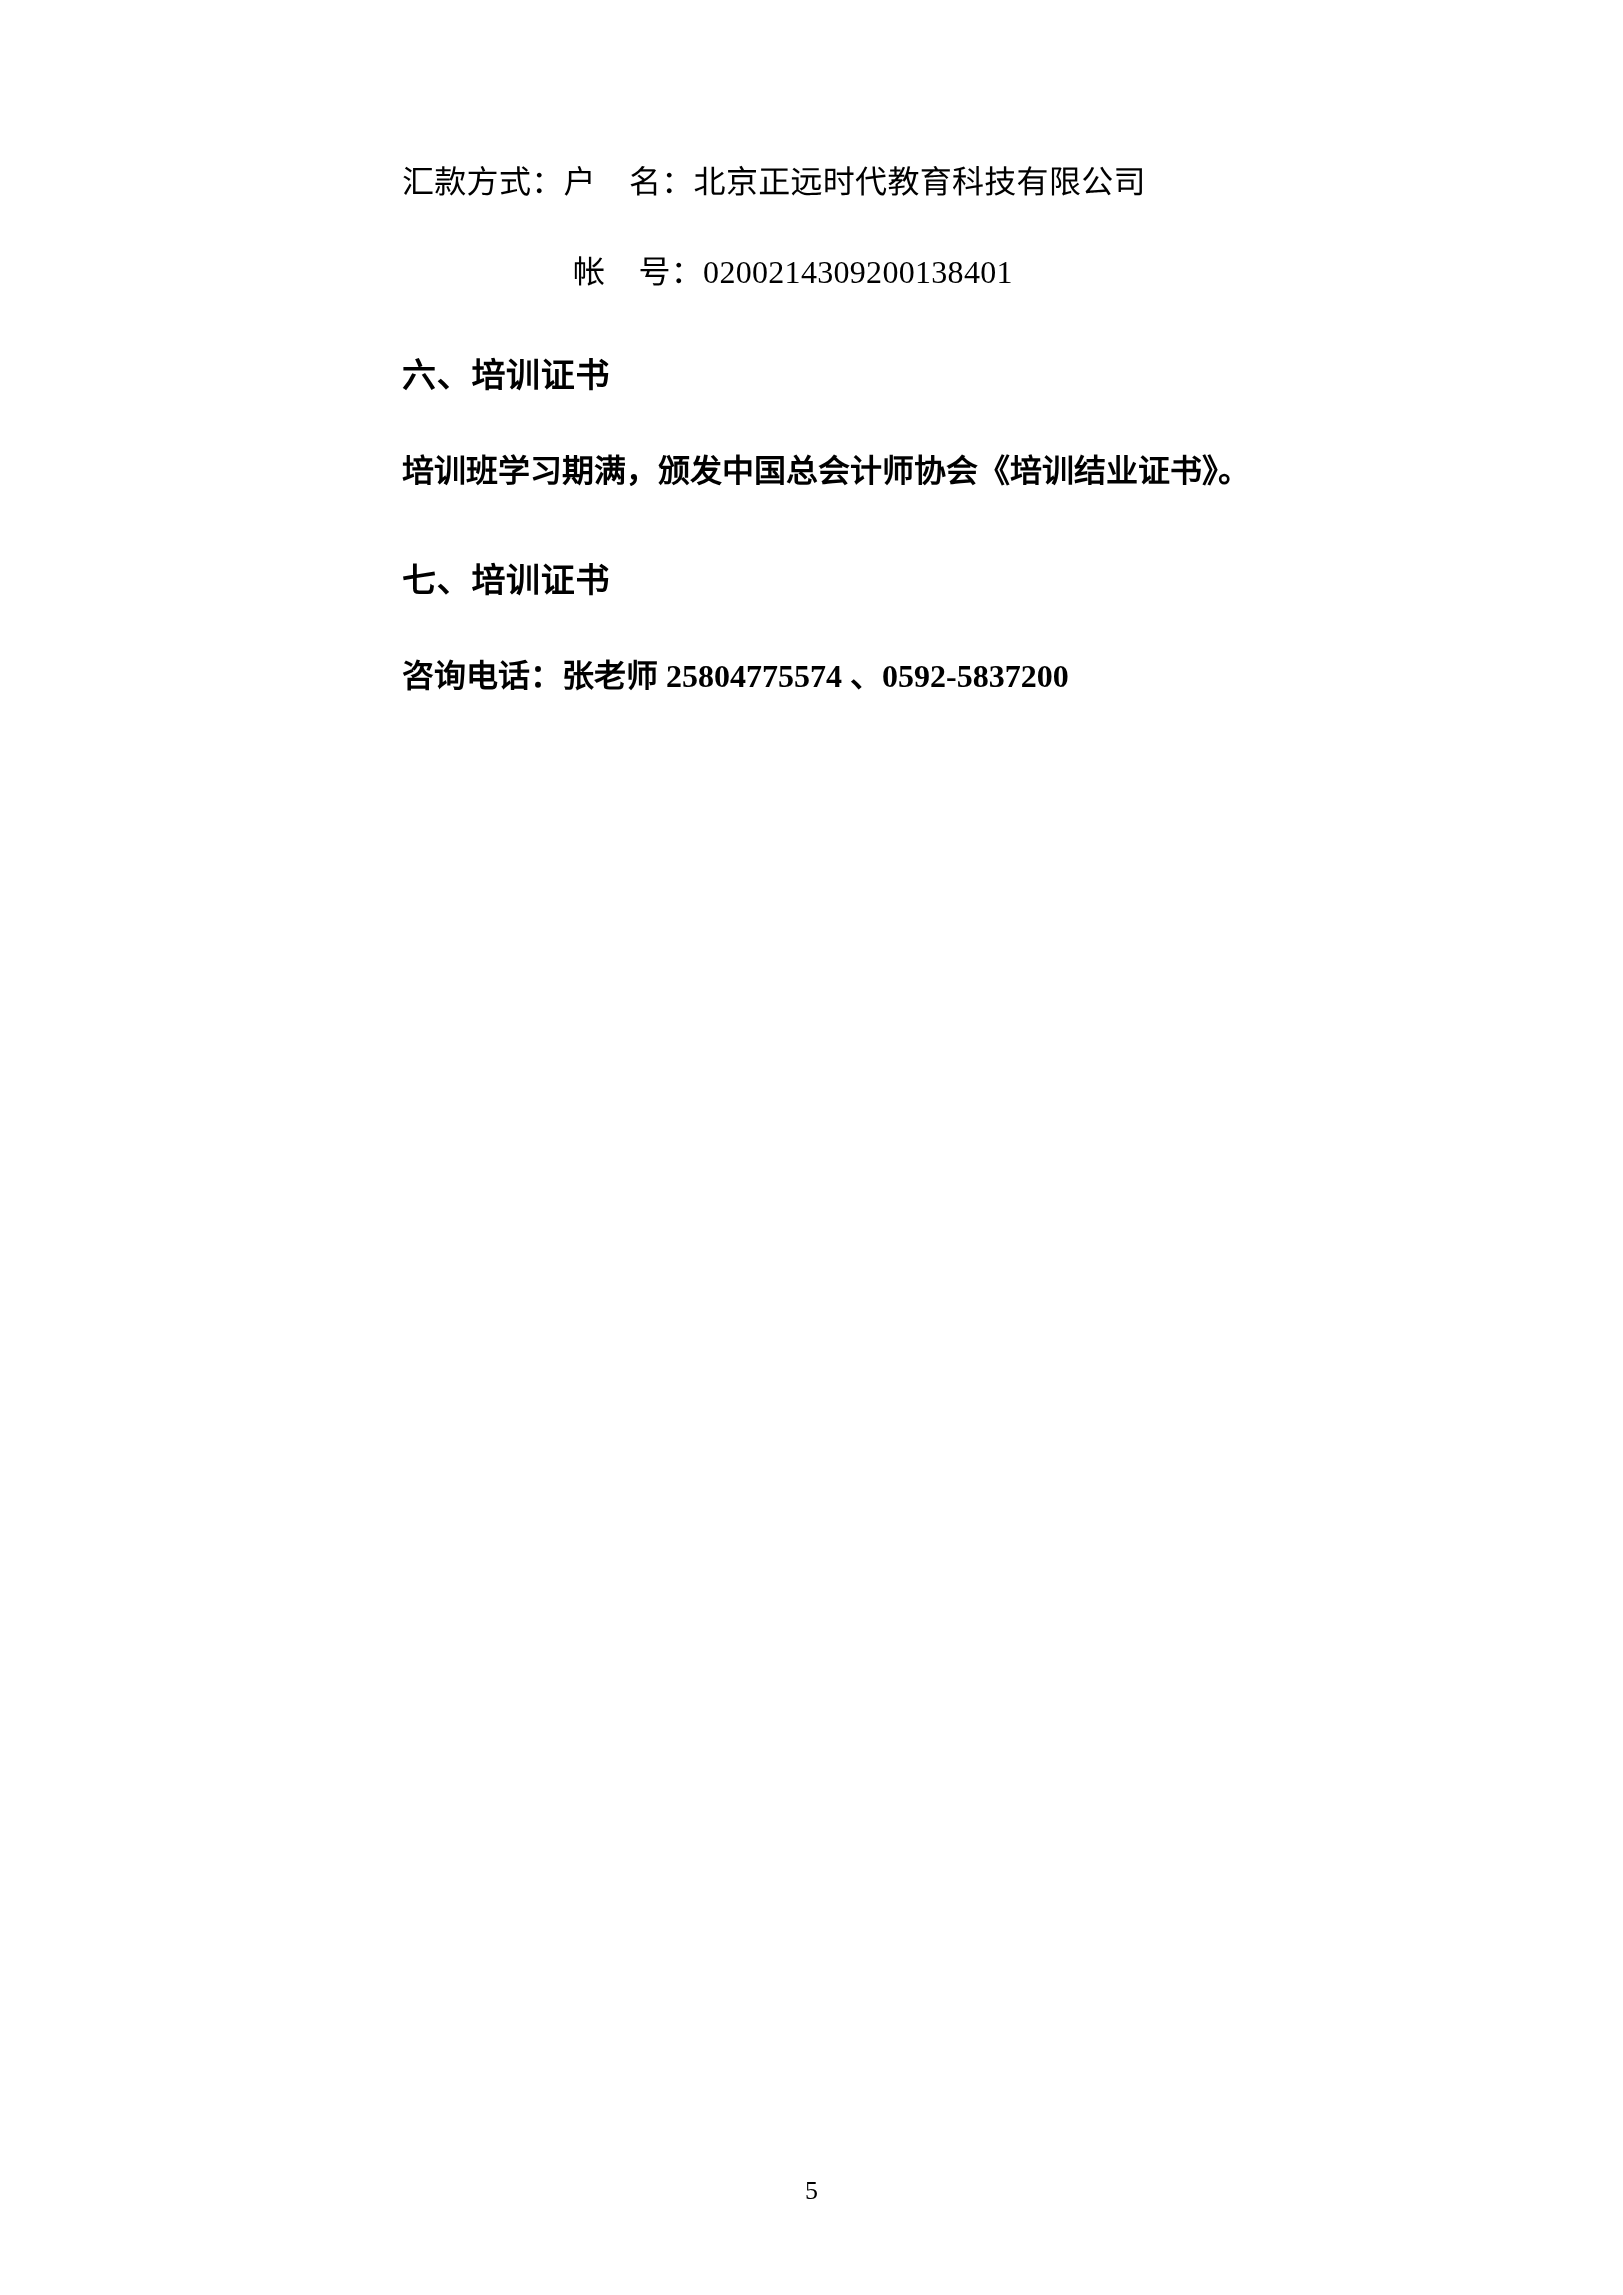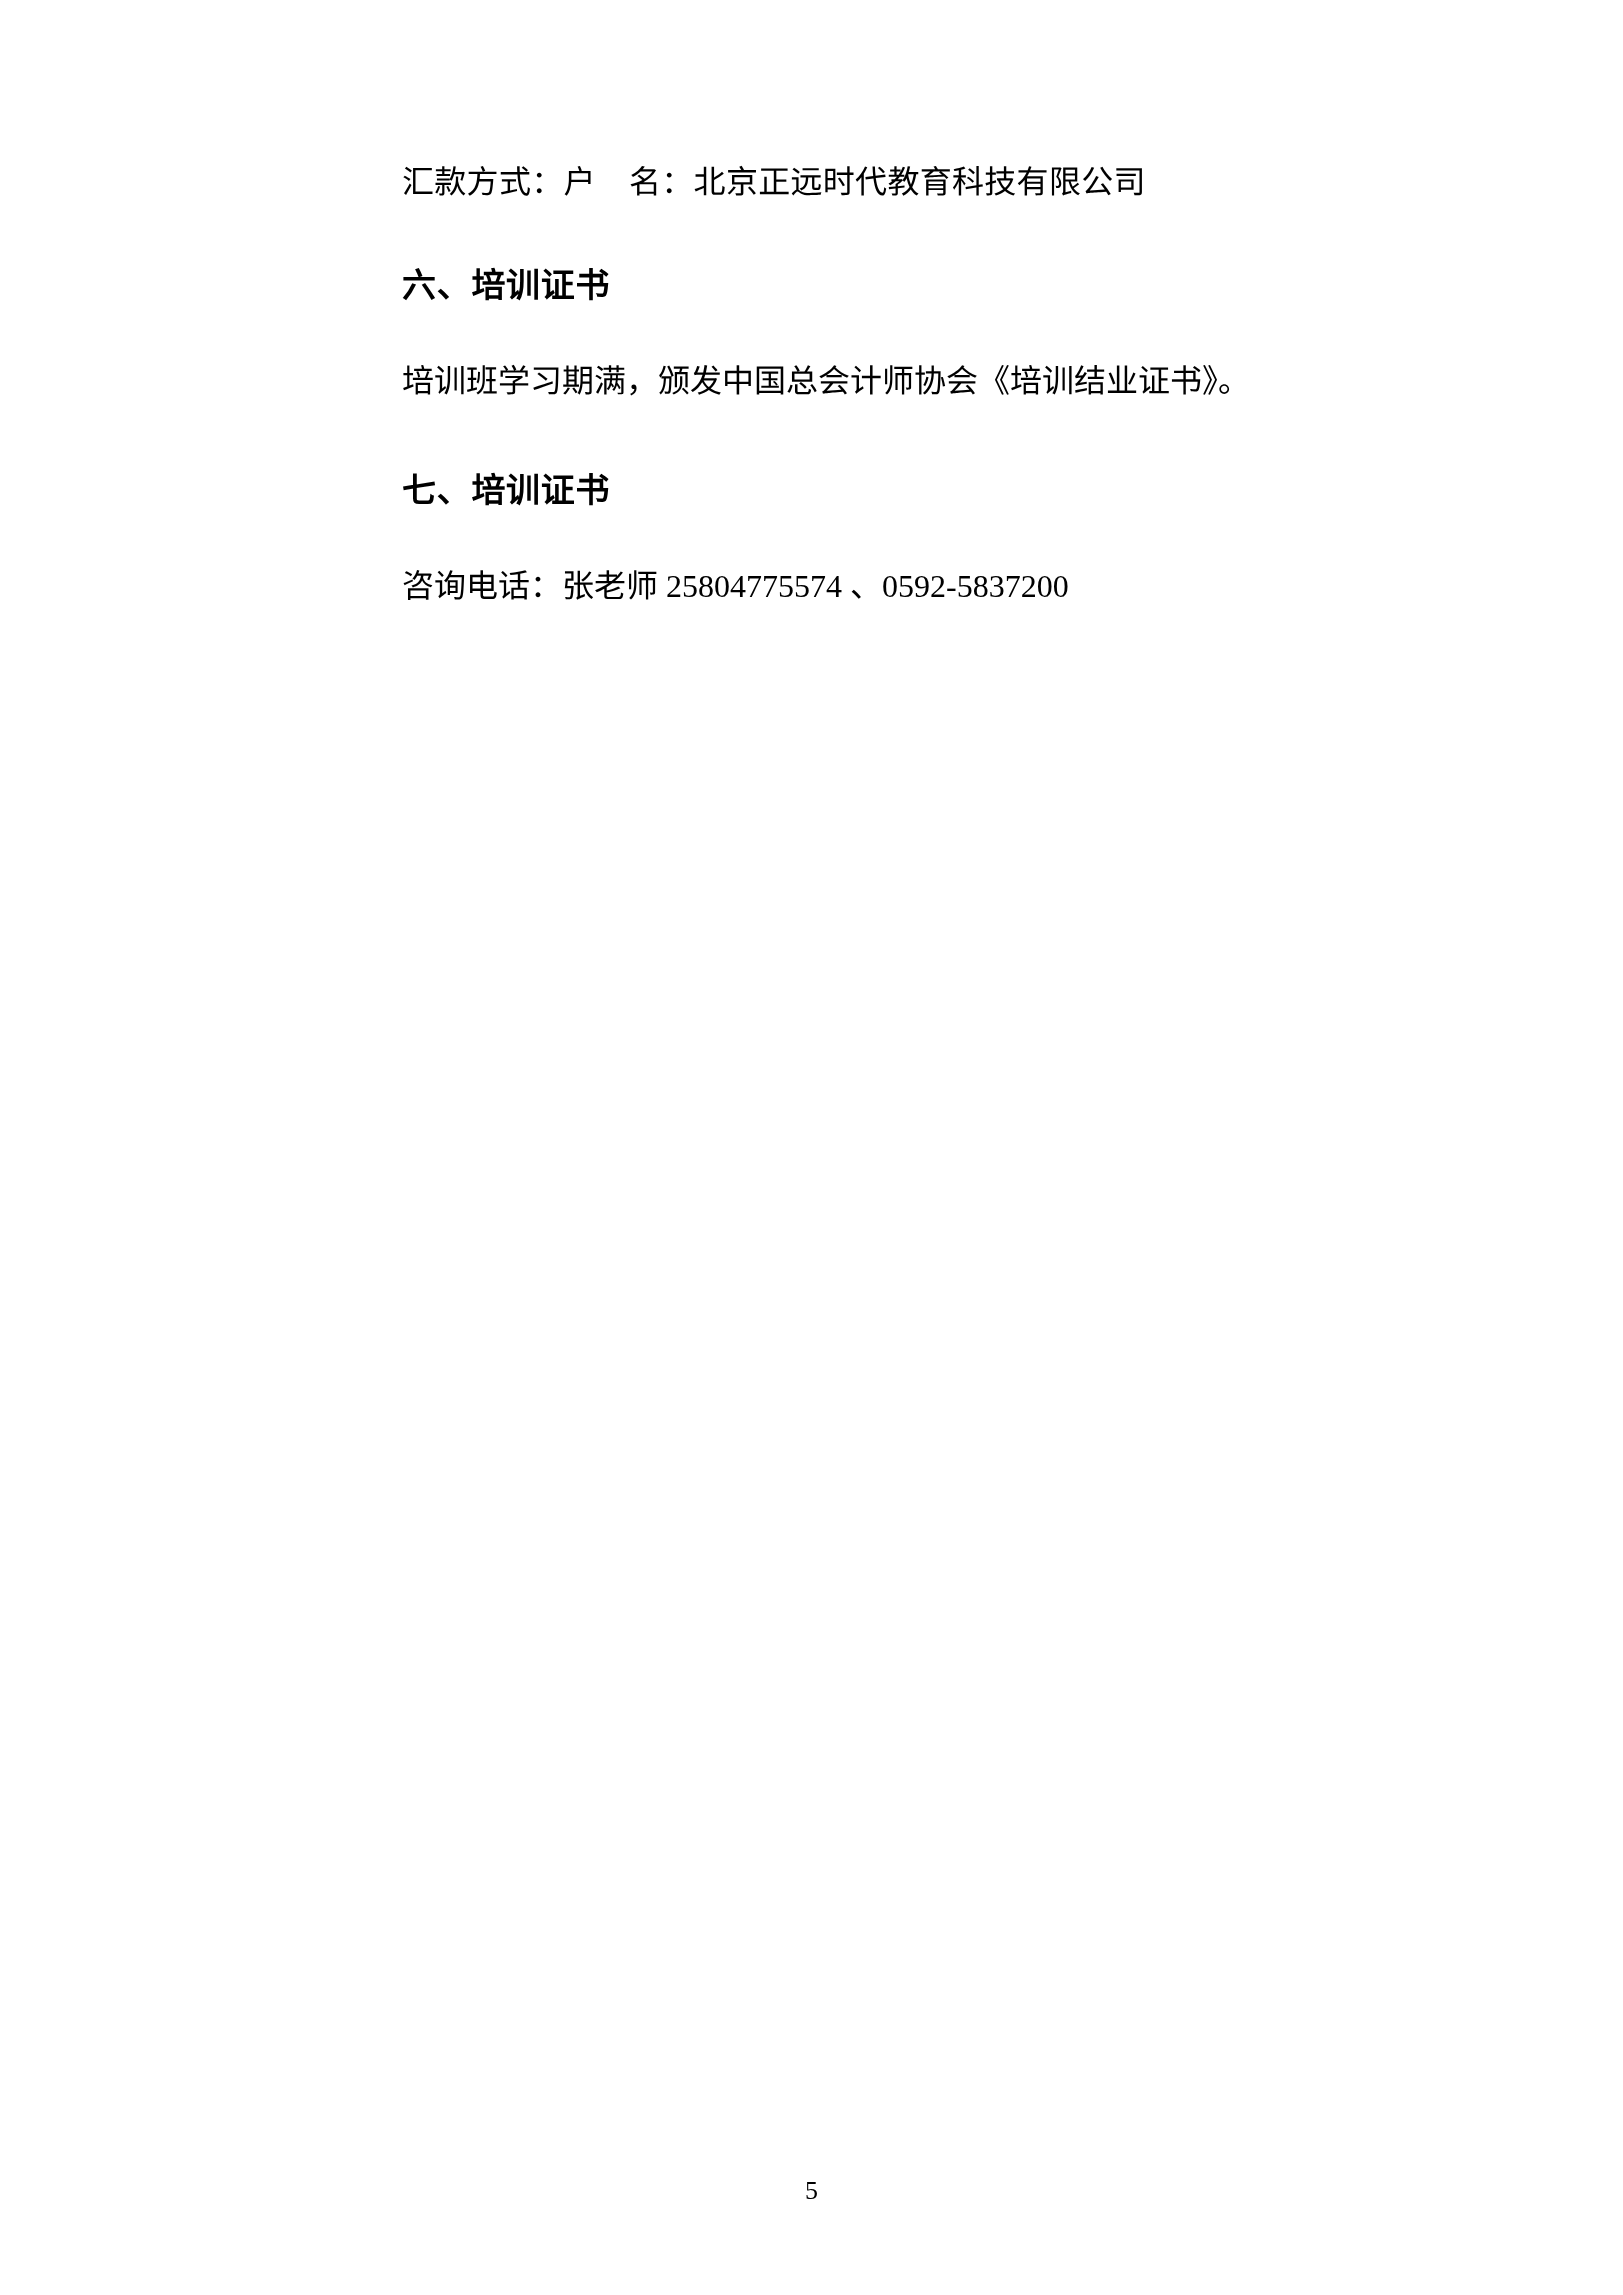--- a/index.html
+++ b/index.html
@@ -41,20 +41,21 @@
     font-weight: bold;
     font-size: 34px;
     line-height: 98px;
     letter-spacing: 0.7px;
     white-space: pre;
   }
   .body-line {
     font-size: 32px;
     line-height: 88px;
     white-space: pre;
+    font-weight: bold;
   }
   .gap-small { height: 11.8px; }
   .gap-med { height: 19.6px; }
   .page-number {
     position: absolute;
     left: 0;
     right: 0;
     top: 2176px;
     text-align: center;
     font-size: 26px;
@@ -64,20 +65,21 @@
 </head>
 <body>
 
 <div class="page">
 
   <div class="content">
 
     <div class="line indent-1">汇款方式：户    名：北京正远时代教育科技有限公司</div>
 
 
+    <div class="line indent-2">帐    号：0200214309200138401</div>
 
     <div class="gap-small"></div>
 
     <div class="heading">六、培训证书</div>
 
     <div class="body-line">培训班学习期满，颁发中国总会计师协会《培训结业证书》。</div>
 
     <div class="gap-med"></div>
 
     <div class="heading">七、培训证书</div>

